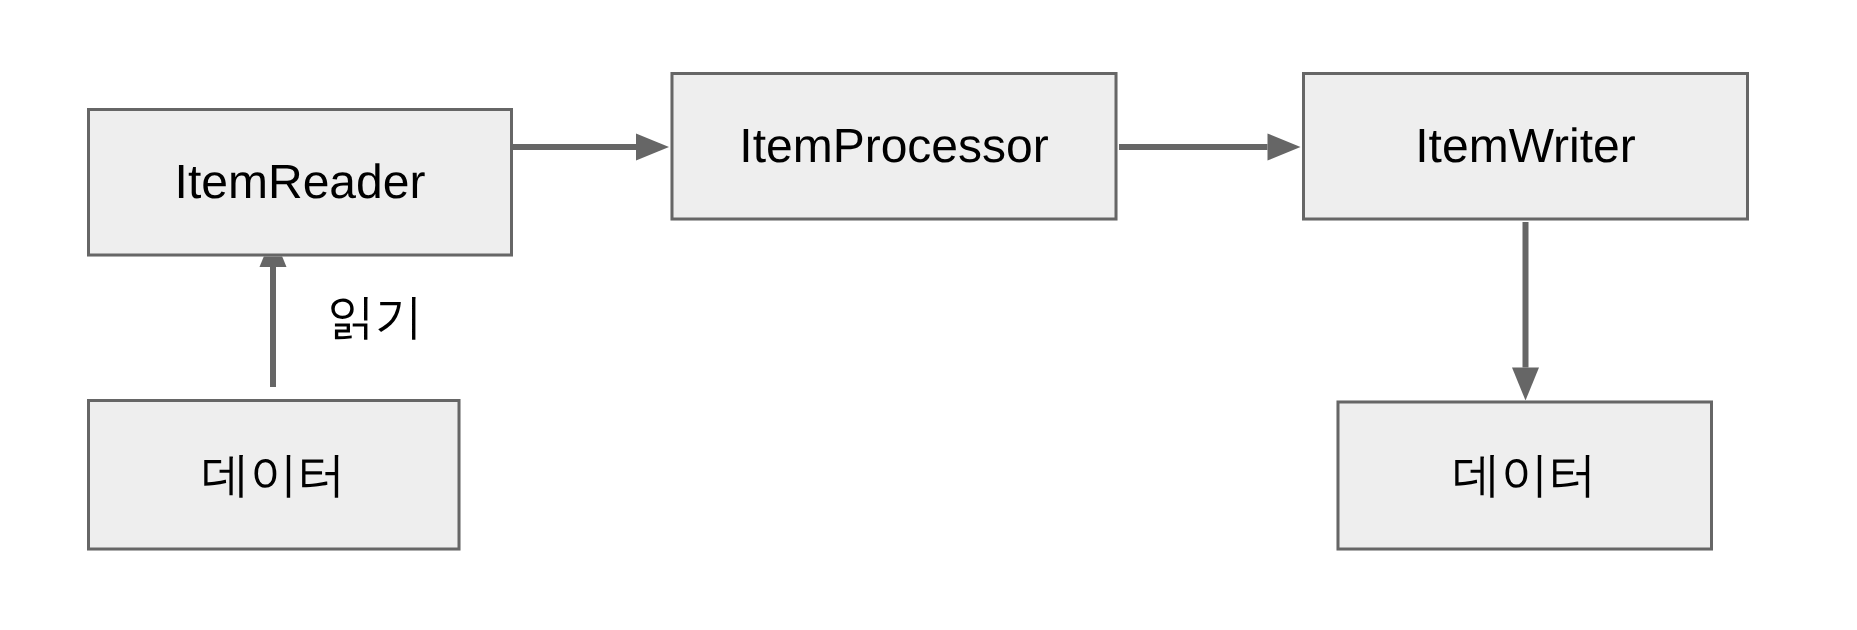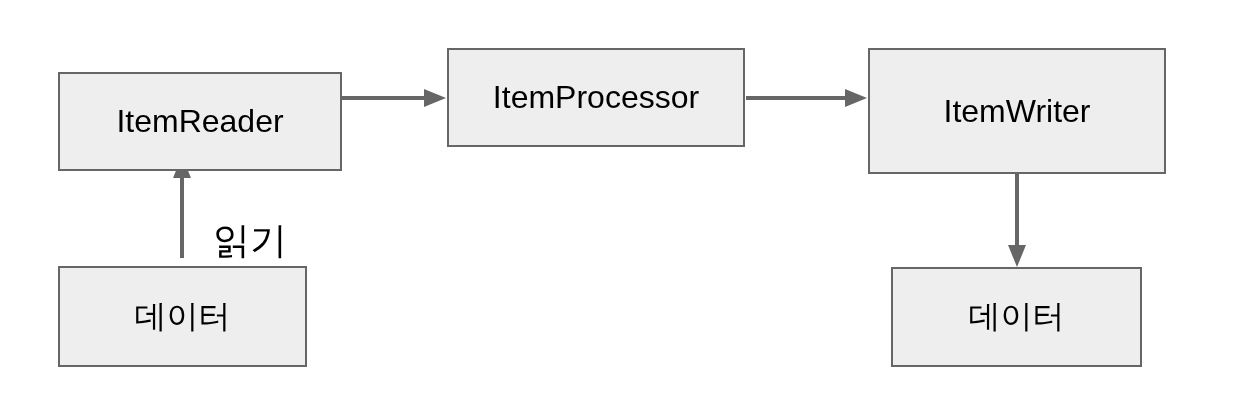--- a/index.html
+++ b/index.html
@@ -34,29 +34,28 @@
     justify-content: center;
   }
   .node-label {
     font-size: 32px;
     color: var(--label-text, #000);
     white-space: nowrap;
   }
   .edge-label {
     position: absolute;
     transform: translate(-50%, -50%);
-    font-size: 37px;
+    font-size: 32px;
     color: var(--label-text, #000);
     white-space: nowrap;
-    margin-top: 29px;
   }
   
   .n-reader    { left: 58px;  top: 56px;  width: 284px; height: 99px; margin-top: 16px; }
   .n-processor { left: 447px; top: 48px;  width: 298px; height: 99px; }
-  .n-writer    { left: 868px; top: 48px;  width: 298px; height: 126px; }
+  .n-writer    { left: 868px; top: 48px;  width: 298px; height: 99px; }
   .n-data-in   { left: 58px;  top: 266px; width: 249px; height: 101px; }
   .n-data-out  { left: 891px; top: 267px; width: 251px; height: 100px; }
   .l-read  { left: 250px;  top: 212px; }
   .l-write { left: 1085px; top: 210px; }
   .edge line    { stroke: var(--arrow, #666); stroke-width: 4px; }
   .edge polygon { fill: var(--arrow, #666); }
 </style>
 </head>
 <body>
 

